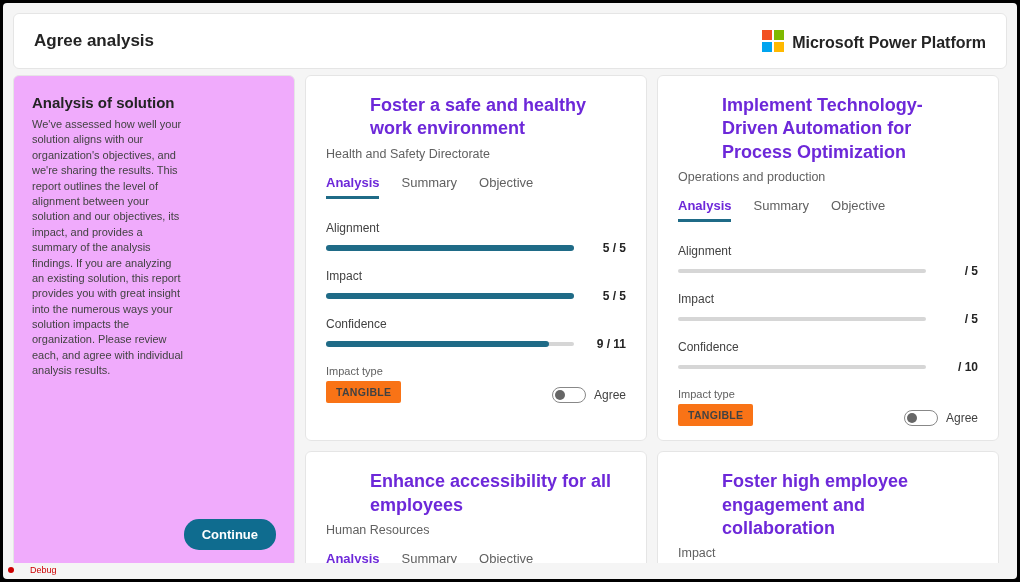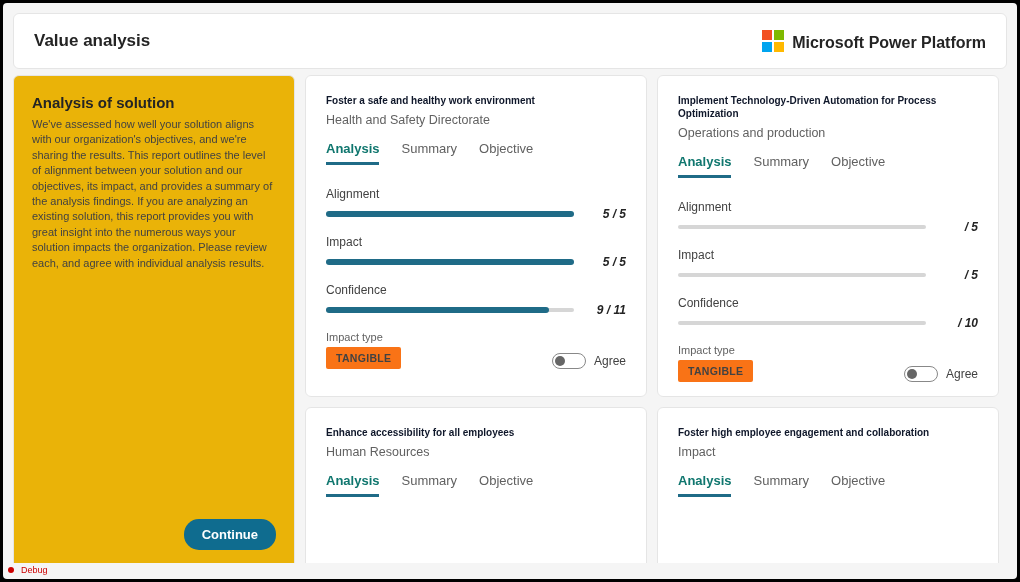--- a/index.html
+++ b/index.html
@@ -40,26 +40,25 @@
     .ms-logo-text { font-size: 16px; font-weight: 600; color: #242424; }
     .main-row {
       flex: 1;
       display: flex;
       gap: 10px;
       padding: 0 10px 10px 10px;
       overflow: hidden;
     }
     .left-panel {
       width: 282px;
-      background: #eab308;
+      background: #f0abfc;
       border: 1px solid #e5e5e5;
       border-radius: 6px;
       padding: 18px 18px;
       display: flex;
-      flex-direction: column;
       justify-content: space-between;
     }
     .left-panel h2 { font-size: 15px; font-weight: 600; color: #242424; margin-bottom: 6px; }
     .left-panel p { font-size: 11px; line-height: 1.4; color: #424242; }
     .continue-btn {
       align-self: flex-end;
       background: #0f6c8f;
       color: #fff;
       border: none;
       padding: 8px 18px;
@@ -83,58 +82,58 @@
     }
     .cards-grid::-webkit-scrollbar { width: 8px; }
     .cards-grid::-webkit-scrollbar-track { background: transparent; }
     .cards-grid::-webkit-scrollbar-thumb { background: #b0b0b0; border-radius: 4px; }
     .card {
       background: #fff;
       border: 1px solid #e5e5e5;
       border-radius: 6px;
       padding: 18px 20px 14px 20px;
     }
-    .card-title { font-size: 10px; font-weight: 600; color: #0f172a; line-height: 1.3; margin-bottom: 6px; }
+    .card-title { font-size: 18px; font-weight: 600; color: #6d28d9; line-height: 1.3; margin-bottom: 6px; margin-left: 44px; }
     .card-subtitle { font-size: 12.5px; color: #616161; margin-bottom: 14px; }
     .tabs { display: flex; gap: 22px; border-bottom: none; margin-bottom: 22px; }
     .tab { font-size: 13px; color: #616161; padding-bottom: 6px; cursor: pointer; }
-    .tab.active { font-weight: 600; color: #0f766e; border-bottom: 3px solid #1f6b87; }
+    .tab.active { font-weight: 600; color: #6d28d9; border-bottom: 3px solid #1f6b87; }
     .metric { margin-bottom: 14px; }
     .metric-label { font-size: 12px; color: #424242; margin-bottom: 6px; }
-    .metric-row { display: flex; align-items: center; gap: 16px; font-style: italic; }
+    .metric-row { display: flex; align-items: center; gap: 16px; }
     .bar-track { flex: 1; height: 4px; background: #d6d6d6; border-radius: 2px; position: relative; }
     .bar-fill { position: absolute; top: -1px; left: 0; height: 6px; background: #1f6b87; border-radius: 3px; }
     .metric-value { font-size: 12px; font-weight: 600; color: #242424; min-width: 36px; text-align: right; white-space: nowrap; }
     .bottom-row { display: flex; justify-content: space-between; align-items: flex-end; margin-top: 10px; }
     .impact-type-label { font-size: 11px; color: #616161; margin-bottom: 4px; }
     .type-badge { display: inline-block; background: #f97316; color: #424242; font-size: 10.5px; font-weight: 700; letter-spacing: 0.3px; padding: 5px 10px; border-radius: 2px; }
     .agree-block { display: flex; align-items: center; gap: 8px; }
     .toggle { width: 34px; height: 16px; border: 1px solid #888; border-radius: 10px; position: relative; cursor: pointer; background: #fff; }
     .toggle-knob { position: absolute; left: 2px; top: 2px; width: 10px; height: 10px; border-radius: 50%; background: #666; }
     .agree-text { font-size: 12px; color: #424242; }
     .debug-bar {
       position: absolute;
       left: 3px; right: 3px; bottom: 3px;
       height: 13px;
       display: flex;
       align-items: center;
-      gap: 7px;
+      gap: 16px;
       padding-left: 2px;
       font-size: 9px;
       color: #c00;
       background: #f5f5f5;
     }
     .debug-dot { width: 6px; height: 6px; border-radius: 50%; background: #c00; }
   </style>
 </head>
 <body>
 
 <div class="app-frame">
   <div class="header-bar">
-    <div class="header-title">Value analysis</div>
+    <div class="header-title">Agree analysis</div>
     <div class="ms-logo-block">
       <div class="ms-logo-icon">
         <div></div>
           <div></div>
           <div></div>
           <div></div>
       </div>
       <div class="ms-logo-text">Microsoft Power Platform</div>
     </div>
   </div>

